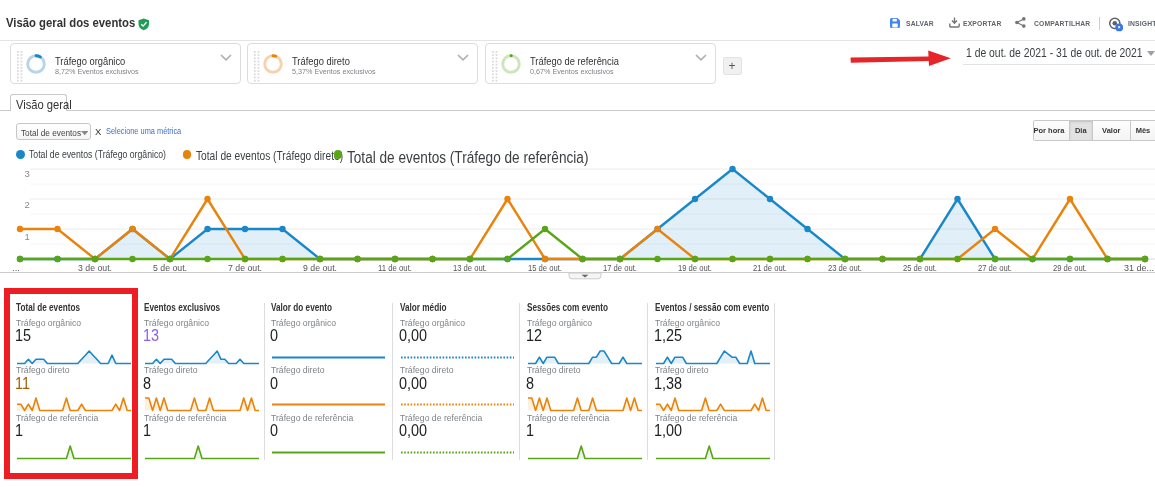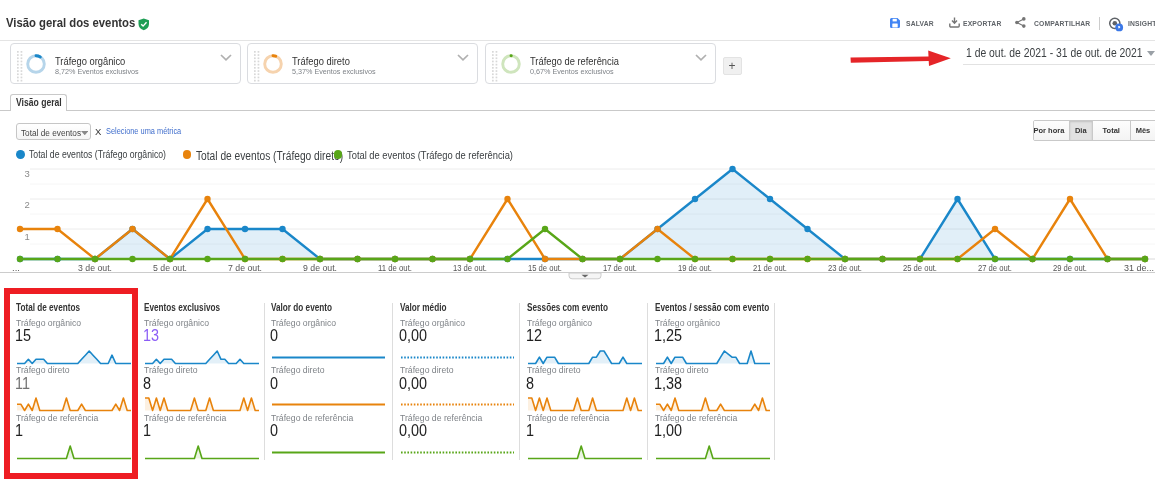--- a/index.html
+++ b/index.html
@@ -147,44 +147,44 @@
 <polygon points="4.5,11.6 82.5,10.4 82.2,4.6 104.8,12.2 83,20 82.7,15 4.8,16.8" fill="#e52528"></polygon>
 </svg>
 <div style="position:absolute;left:966px;top:44.5px;font-size:13.5px;color:#3c4043;white-space:nowrap"><span style="display:inline-block;transform:scaleX(0.769);transform-origin:0 50%;white-space:nowrap">1 de out. de 2021 - 31 de out. de 2021</span></div>
 <svg class="ab" style="left:1146.5px;top:51px" width="8" height="5.5">
     <polygon points="0,0 8,0 4,5" fill="#9aa0a6"></polygon>
   </svg>
 <div class="ab" style="left:963px;top:64px;width:192px;height:1px;background:#e2e2e2"></div>
 
 <div class="ab" style="left:0;top:110px;width:1155px;height:1px;background:#c9c9c9"></div>
 <div class="ab" style="left:9.5px;top:93.5px;width:57px;height:17.5px;background:#fff;border:1px solid #c9c9c9;border-bottom:none;border-radius:3px 3px 0 0"></div>
-<div style="position:absolute;left:16.4px;top:96.5px;font-size:10px;color:#333;font-weight:bold;white-space:nowrap"><span style="display:inline-block;transform:scaleX(0.86);transform-origin:0 50%;white-space:nowrap">Visão geral</span></div>
+<div style="position:absolute;left:16.4px;top:96.5px;font-size:13px;color:#333;font-weight:normal;white-space:nowrap"><span style="display:inline-block;transform:scaleX(0.86);transform-origin:0 50%;white-space:nowrap">Visão geral</span></div>
 
 <div class="ab" style="left:16px;top:123px;width:75px;height:17px;border:1px solid #c6c6c6;border-radius:3px;background:linear-gradient(#fff,#f5f5f5)">
 <div style="position:absolute;left:4px;top:3.5px;font-size:8.5px;color:#444;white-space:nowrap"><span style="display:inline-block;transform:scaleX(0.97);transform-origin:0 50%;white-space:nowrap">Total de eventos</span></div>
 <svg class="ab" style="right:2px;top:6.5px" width="7.5" height="4.5">
       <polygon points="0,0 7.5,0 3.75,4.2" fill="#888"></polygon>
     </svg>
 </div>
 <div style="position:absolute;left:95px;top:125.5px;font-size:9.5px;color:#333;white-space:nowrap">X</div>
 <div style="position:absolute;left:106.3px;top:126px;font-size:8.5px;color:#3f6dcc;white-space:nowrap"><span style="display:inline-block;transform:scaleX(0.87);transform-origin:0 50%;white-space:nowrap">Selecione uma métrica</span></div>
 
 <div class="ab" style="left:1032.5px;top:120px;height:21px;border:1px solid #c9c9c9;border-radius:2px;display:flex;overflow:hidden">
 <div style="width:36px;background:linear-gradient(#fdfdfd,#f4f4f4);border-right:1px solid #c9c9c9;font-size:7.5px;font-weight:bold;color:#333;line-height:19px">Por hora</div>
 <div style="width:23.5px;background:#e2e2e2;border-right:1px solid #c9c9c9;font-size:7.5px;font-weight:bold;color:#333;text-align:center;line-height:19px;box-shadow:inset 0 1px 2px rgba(0,0,0,0.15)">Dia</div>
-<div style="width:37.5px;background:linear-gradient(#fdfdfd,#f4f4f4);border-right:1px solid #c9c9c9;font-size:7.5px;font-weight:bold;color:#333;text-align:center;line-height:19px">Total</div>
+<div style="width:37.5px;background:linear-gradient(#fdfdfd,#f4f4f4);border-right:1px solid #c9c9c9;font-size:7.5px;font-weight:bold;color:#333;text-align:center;line-height:19px">Valor</div>
 <div style="width:25px;background:linear-gradient(#fdfdfd,#f4f4f4);font-size:7.5px;font-weight:bold;color:#333;text-align:center;line-height:19px">Mês</div>
 </div>
 
 <div class="ab" style="left:16.3px;top:150.1px;width:8.8px;height:8.8px;border-radius:50%;background:#1a87c9"></div>
 <div style="position:absolute;left:28.8px;top:148.7px;font-size:10px;color:#3c4043;white-space:nowrap"><span style="display:inline-block;transform:scaleX(0.87);transform-origin:0 50%;white-space:nowrap">Total de eventos (Tráfego orgânico)</span></div>
 <div class="ab" style="left:182.6px;top:150.1px;width:8.8px;height:8.8px;border-radius:50%;background:#e8830c"></div>
 <div style="position:absolute;left:196px;top:148.7px;font-size:12px;color:#3c4043;white-space:nowrap"><span style="display:inline-block;transform:scaleX(0.85);transform-origin:0 50%;white-space:nowrap">Total de eventos (Tráfego direto)</span></div>
 <div class="ab" style="left:333.6px;top:150.1px;width:8.8px;height:8.8px;border-radius:50%;background:#58a618"></div>
-<div style="position:absolute;left:347.4px;top:148.7px;font-size:11px;color:#3c4043;white-space:nowrap"><span style="display:inline-block;transform:scaleX(0.85);transform-origin:0 50%;white-space:nowrap">Total de eventos (Tráfego de referência)</span></div>
+<div style="position:absolute;left:347.4px;top:148.7px;font-size:16px;color:#3c4043;white-space:nowrap"><span style="display:inline-block;transform:scaleX(0.85);transform-origin:0 50%;white-space:nowrap">Total de eventos (Tráfego de referência)</span></div>
 
 <svg width="1155" height="122" style="position:absolute;left:0;top:163px" font-family="Liberation Sans, sans-serif">
 <line x1="30" y1="21" x2="1155" y2="21" stroke="#f6f6f6"></line>
 <line x1="30" y1="51" x2="1155" y2="51" stroke="#f6f6f6"></line>
 <line x1="30" y1="81" x2="1155" y2="81" stroke="#f6f6f6"></line>
 <line x1="30" y1="6" x2="1155" y2="6" stroke="#ececec"></line>
 <line x1="30" y1="36" x2="1155" y2="36" stroke="#ececec"></line>
 <line x1="30" y1="66" x2="1155" y2="66" stroke="#ececec"></line>
 <line x1="30" y1="96" x2="1155" y2="96" stroke="#d9d9d9"></line>
 <polygon points="20,96 20,96 57.5,96 95,96 132.5,66 170,96 207.5,66 245,66 282.5,66 320,96 357.5,96 395,96 432.5,96 470,96 507.5,96 545,96 582.5,96 620,96 657.5,66 695,36 732.5,6 770,36 807.5,66 845,96 882.5,96 920,96 957.5,36 995,96 1032.5,96 1070,96 1107.5,96 1145,96 1145,96" fill="rgba(26,135,201,0.13)"></polygon>
@@ -315,21 +315,21 @@
 <div style="position:absolute;left:646.5px;top:303px;width:1px;height:157px;background:#ddd"></div>
 <div style="position:absolute;left:774px;top:303px;width:1px;height:157px;background:#ddd"></div>
 <div style="position:absolute;left:16px;top:301.1px;font-size:10.5px;color:#333;font-weight:bold;white-space:nowrap"><span style="display:inline-block;transform:scaleX(0.78);transform-origin:0 50%;white-space:nowrap">Total de eventos</span></div>
 <div style="position:absolute;left:16px;top:316.5px;font-size:9.5px;color:#7f8388;white-space:nowrap"><span style="display:inline-block;transform:scaleX(0.91);transform-origin:0 50%;white-space:nowrap">Tráfego orgânico</span></div>
 <div style="position:absolute;left:15.2px;top:327.2px;font-size:16px;color:#1f1f1f;white-space:nowrap"><span style="display:inline-block;transform:scaleX(0.9);transform-origin:0 50%;white-space:nowrap">15</span></div>
 <div style="position:absolute;left:16px;top:348.5px;width:115px;height:17px"><svg width="115" height="17">
       <polygon points="1,14.5 1.0,14.5 4.8,14.5 8.6,14.5 12.4,10.3 16.2,14.5 20.0,10.3 23.8,10.3 27.6,10.3 31.4,14.5 35.2,14.5 39.0,14.5 42.8,14.5 46.6,14.5 50.4,14.5 54.2,14.5 58.0,14.5 61.8,14.5 65.6,10.3 69.4,6.2 73.2,2.0 77.0,6.2 80.8,10.3 84.6,14.5 88.4,14.5 92.2,14.5 96.0,6.2 99.8,14.5 103.6,14.5 107.4,14.5 111.2,14.5 115.0,14.5 114.5,14.5" fill="#1a87c9" fill-opacity="0.12"></polygon>
       <polyline points="1.0,14.5 4.8,14.5 8.6,14.5 12.4,10.3 16.2,14.5 20.0,10.3 23.8,10.3 27.6,10.3 31.4,14.5 35.2,14.5 39.0,14.5 42.8,14.5 46.6,14.5 50.4,14.5 54.2,14.5 58.0,14.5 61.8,14.5 65.6,10.3 69.4,6.2 73.2,2.0 77.0,6.2 80.8,10.3 84.6,14.5 88.4,14.5 92.2,14.5 96.0,6.2 99.8,14.5 103.6,14.5 107.4,14.5 111.2,14.5 115.0,14.5" fill="none" stroke="#1a87c9" stroke-width="1.6" stroke-linejoin="round"></polyline>
     </svg></div>
 <div style="position:absolute;left:16px;top:364.2px;font-size:9.5px;color:#7f8388;white-space:nowrap"><span style="display:inline-block;transform:scaleX(0.91);transform-origin:0 50%;white-space:nowrap">Tráfego direto</span></div>
-<div style="position:absolute;left:15.2px;top:374.9px;font-size:16px;color:#737373;white-space:nowrap"><span style="display:inline-block;transform:scaleX(0.9);transform-origin:0 50%;white-space:nowrap">11</span></div>
+<div style="position:absolute;left:15.2px;top:374.9px;font-size:16px;color:#a16207;white-space:nowrap"><span style="display:inline-block;transform:scaleX(0.9);transform-origin:0 50%;white-space:nowrap">11</span></div>
 <div style="position:absolute;left:16px;top:396.2px;width:115px;height:17px"><svg width="115" height="17">
       <polygon points="1,14.5 1.0,8.2 4.8,8.2 8.6,14.5 12.4,8.2 16.2,14.5 20.0,2.0 23.8,14.5 27.6,14.5 31.4,14.5 35.2,14.5 39.0,14.5 42.8,14.5 46.6,14.5 50.4,2.0 54.2,14.5 58.0,14.5 61.8,14.5 65.6,8.2 69.4,14.5 73.2,14.5 77.0,14.5 80.8,14.5 84.6,14.5 88.4,14.5 92.2,14.5 96.0,14.5 99.8,8.2 103.6,14.5 107.4,2.0 111.2,14.5 115.0,14.5 114.5,14.5" fill="#e8830c" fill-opacity="0.12"></polygon>
       <polyline points="1.0,8.2 4.8,8.2 8.6,14.5 12.4,8.2 16.2,14.5 20.0,2.0 23.8,14.5 27.6,14.5 31.4,14.5 35.2,14.5 39.0,14.5 42.8,14.5 46.6,14.5 50.4,2.0 54.2,14.5 58.0,14.5 61.8,14.5 65.6,8.2 69.4,14.5 73.2,14.5 77.0,14.5 80.8,14.5 84.6,14.5 88.4,14.5 92.2,14.5 96.0,14.5 99.8,8.2 103.6,14.5 107.4,2.0 111.2,14.5 115.0,14.5" fill="none" stroke="#e8830c" stroke-width="1.6" stroke-linejoin="round"></polyline>
     </svg></div>
 <div style="position:absolute;left:16px;top:411.5px;font-size:9.5px;color:#7f8388;white-space:nowrap"><span style="display:inline-block;transform:scaleX(0.91);transform-origin:0 50%;white-space:nowrap">Tráfego de referência</span></div>
 <div style="position:absolute;left:15.2px;top:422.2px;font-size:16px;color:#1f1f1f;white-space:nowrap"><span style="display:inline-block;transform:scaleX(0.9);transform-origin:0 50%;white-space:nowrap">1</span></div>
 <div style="position:absolute;left:16px;top:443.5px;width:115px;height:17px"><svg width="115" height="17">
       <polygon points="1,14.5 1.0,14.5 4.8,14.5 8.6,14.5 12.4,14.5 16.2,14.5 20.0,14.5 23.8,14.5 27.6,14.5 31.4,14.5 35.2,14.5 39.0,14.5 42.8,14.5 46.6,14.5 50.4,14.5 54.2,2.0 58.0,14.5 61.8,14.5 65.6,14.5 69.4,14.5 73.2,14.5 77.0,14.5 80.8,14.5 84.6,14.5 88.4,14.5 92.2,14.5 96.0,14.5 99.8,14.5 103.6,14.5 107.4,14.5 111.2,14.5 115.0,14.5 114.5,14.5" fill="#58a618" fill-opacity="0.12"></polygon>
       <polyline points="1.0,14.5 4.8,14.5 8.6,14.5 12.4,14.5 16.2,14.5 20.0,14.5 23.8,14.5 27.6,14.5 31.4,14.5 35.2,14.5 39.0,14.5 42.8,14.5 46.6,14.5 50.4,14.5 54.2,2.0 58.0,14.5 61.8,14.5 65.6,14.5 69.4,14.5 73.2,14.5 77.0,14.5 80.8,14.5 84.6,14.5 88.4,14.5 92.2,14.5 96.0,14.5 99.8,14.5 103.6,14.5 107.4,14.5 111.2,14.5 115.0,14.5" fill="none" stroke="#58a618" stroke-width="1.6" stroke-linejoin="round"></polyline>
     </svg></div>

